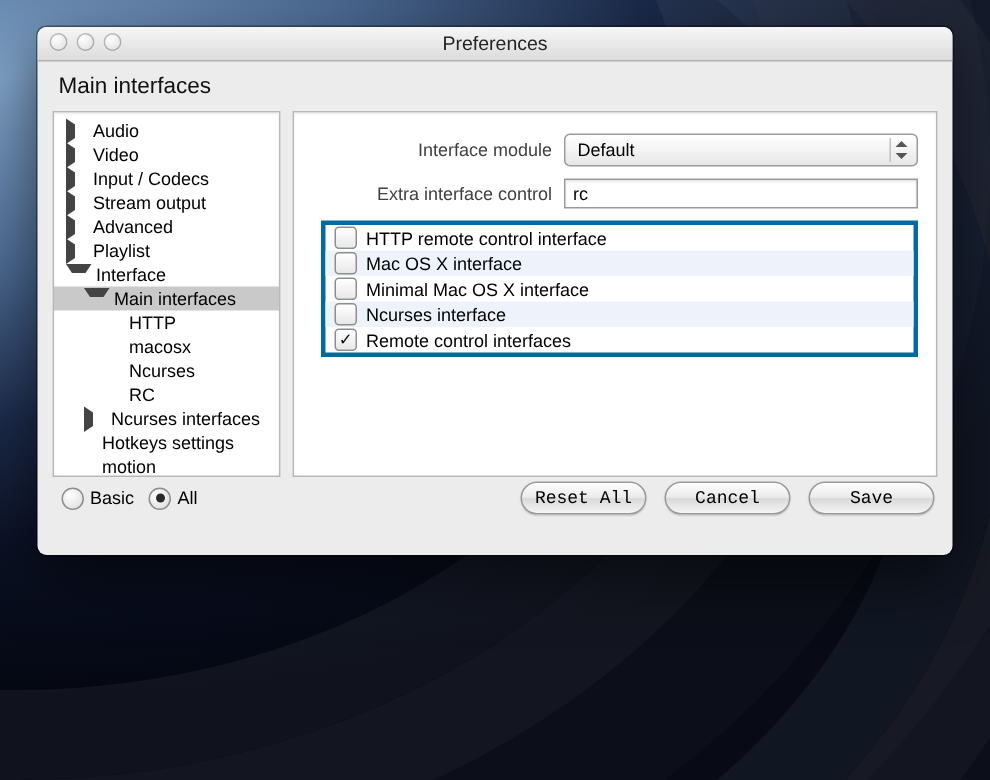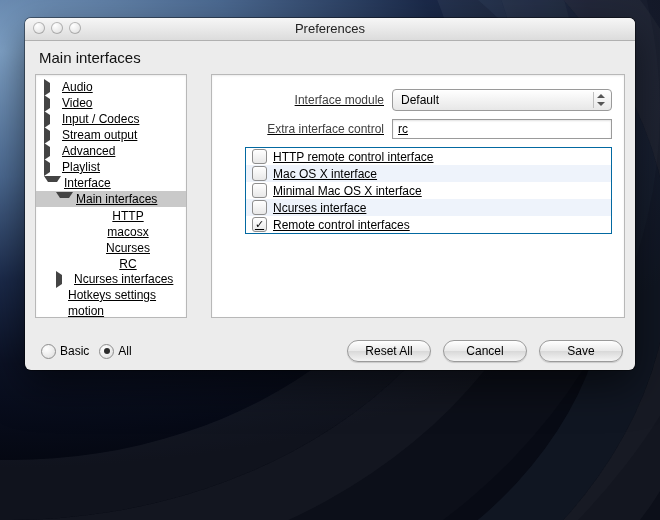--- a/index.html
+++ b/index.html
@@ -89,22 +89,21 @@
     padding: 8px 14px 6px;
   }
 
   .content {
     position: absolute;
     top: 56px;
     left: 10px;
     right: 10px;
     bottom: 52px;
     display: flex;
-    gap: 24px;
-    text-decoration: underline;
+    gap: 8px;
   }
 
   .sidebar {
     width: 150px;
     background: #fff;
     border: 1px solid #b8b8b8;
     box-shadow: inset 0 1px 2px rgba(0,0,0,0.08);
     overflow: hidden;
     padding: 4px 0;
   }
@@ -136,21 +135,21 @@
     border-left: 6px solid #444;
   }
   .tri-down {
     width: 0; height: 0;
     border-left: 4px solid transparent;
     border-right: 4px solid transparent;
     border-top: 6px solid #444;
   }
   .indent0 { padding-left: 8px; }
   .indent1 { padding-left: 20px; }
-  .indent2 { padding-left: 38px; flex-direction: column; }
+  .indent2 { padding-left: 38px; }
 
   .main {
     flex: 1;
     background: #fff;
     border: 1px solid #b8b8b8;
     box-shadow: inset 0 1px 2px rgba(0,0,0,0.08);
     padding: 14px 12px;
     box-sizing: border-box;
   }
 
@@ -209,22 +208,22 @@
     background: #fff;
     padding: 0 5px;
     font-family: inherit;
     font-size: 12px;
     border-radius: 0;
     box-shadow: inset 0 1px 2px rgba(0,0,0,0.12);
     outline: none;
   }
 
   .check-list {
-    margin-left: 21px;
-    border: 1px solid #0369a1;
+    margin-left: 6px;
+    border: 3px solid #0369a1;
   }
   .check-row {
     display: flex;
     align-items: center;
     height: 17px;
     padding: 0 6px;
   }
   .check-row.alt {
     background: #eef3fb;
   }
@@ -238,21 +237,21 @@
     display: inline-flex;
     align-items: center;
     justify-content: center;
     font-size: 11px;
     color: #0a0a0a;
     box-shadow: inset 0 1px 0 rgba(255,255,255,0.8);
   }
 
   .footer {
     position: absolute;
-    left: 10px; right: 10px; bottom: 2px;
+    left: 10px; right: 10px; bottom: 21px;
     height: 34px;
     display: flex;
     align-items: center;
     justify-content: space-between;
   }
   .view-mode {
     display: flex;
     gap: 10px;
     padding-left: 6px;
   }
@@ -279,21 +278,21 @@
     display: flex;
     gap: 12px;
     padding-right: 2px;
   }
   .aqua-button {
     min-width: 84px;
     height: 22px;
     background: linear-gradient(#ffffff, #eaeaea 48%, #d9d9d9 52%, #f4f4f4);
     border: 1px solid #9a9a9a;
     border-radius: 11px;
-    font-family: Liberation Sans, sans-serif;
+    font-family: Liberation Mono, monospace;
     font-size: 12px;
     color: #000;
     box-shadow: 0 1px 1px rgba(0,0,0,0.15);
   }
 </style>
 </head>
 <body>
 
 <div class="desktop"></div>
 

